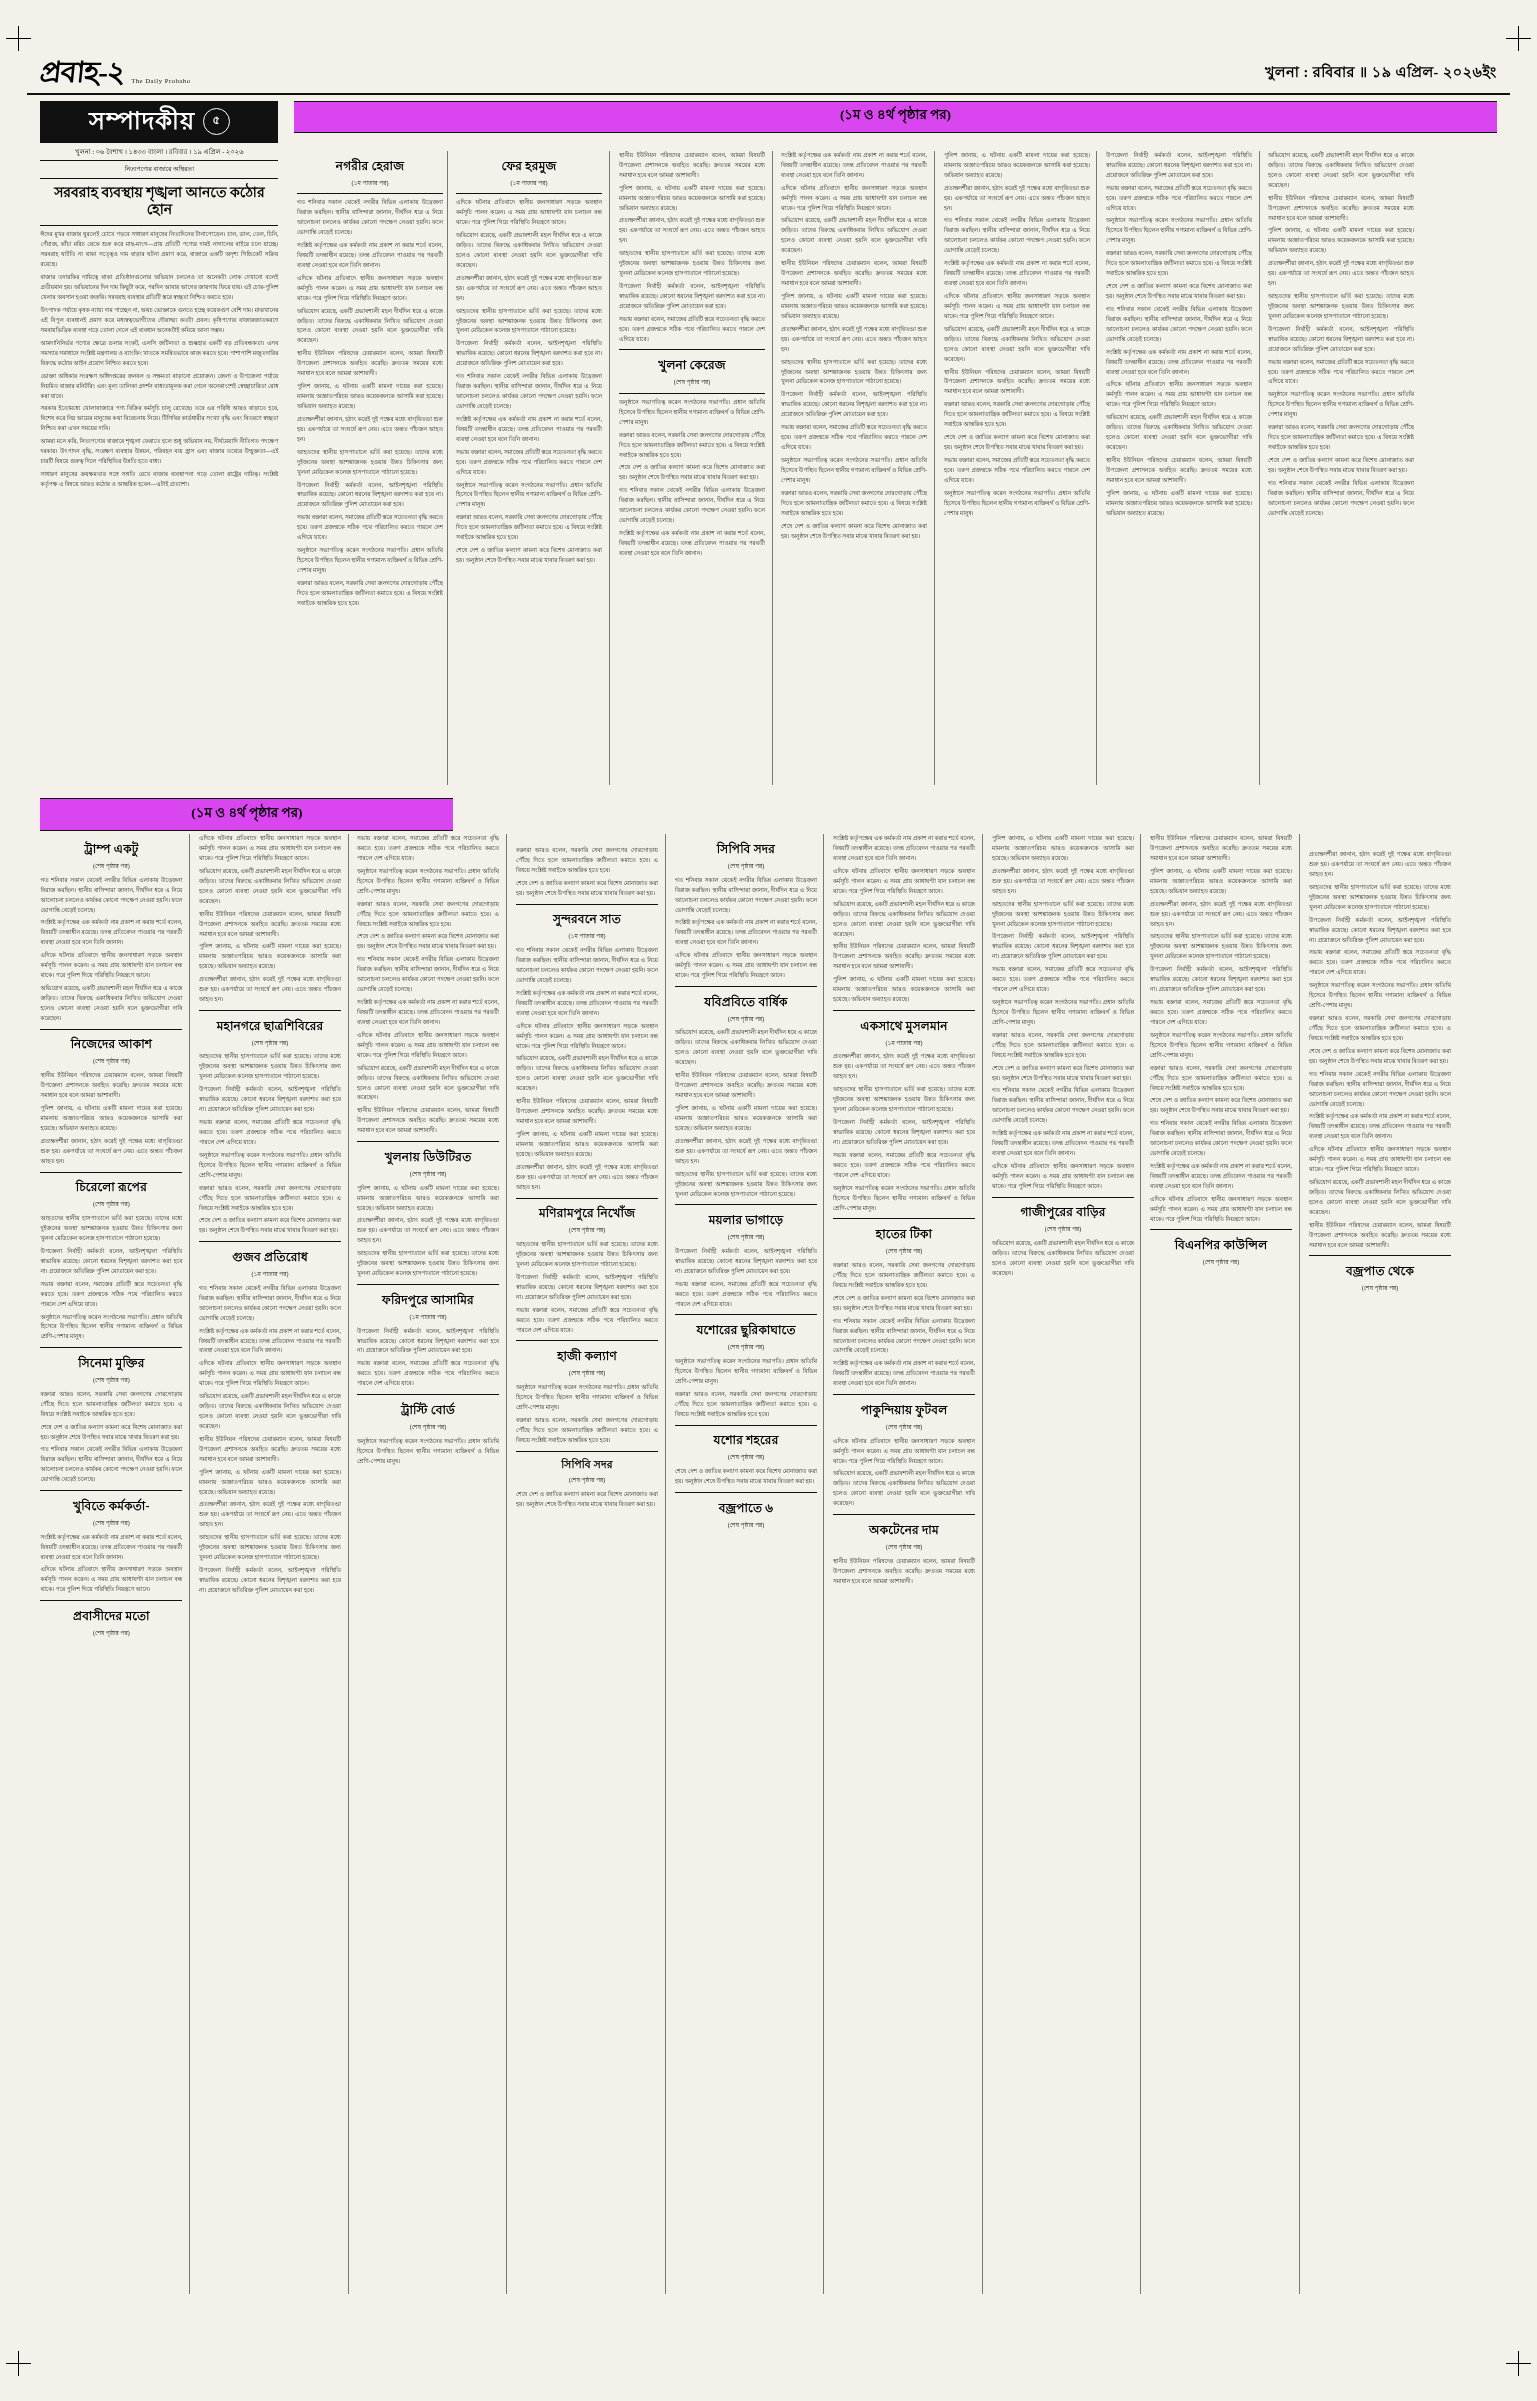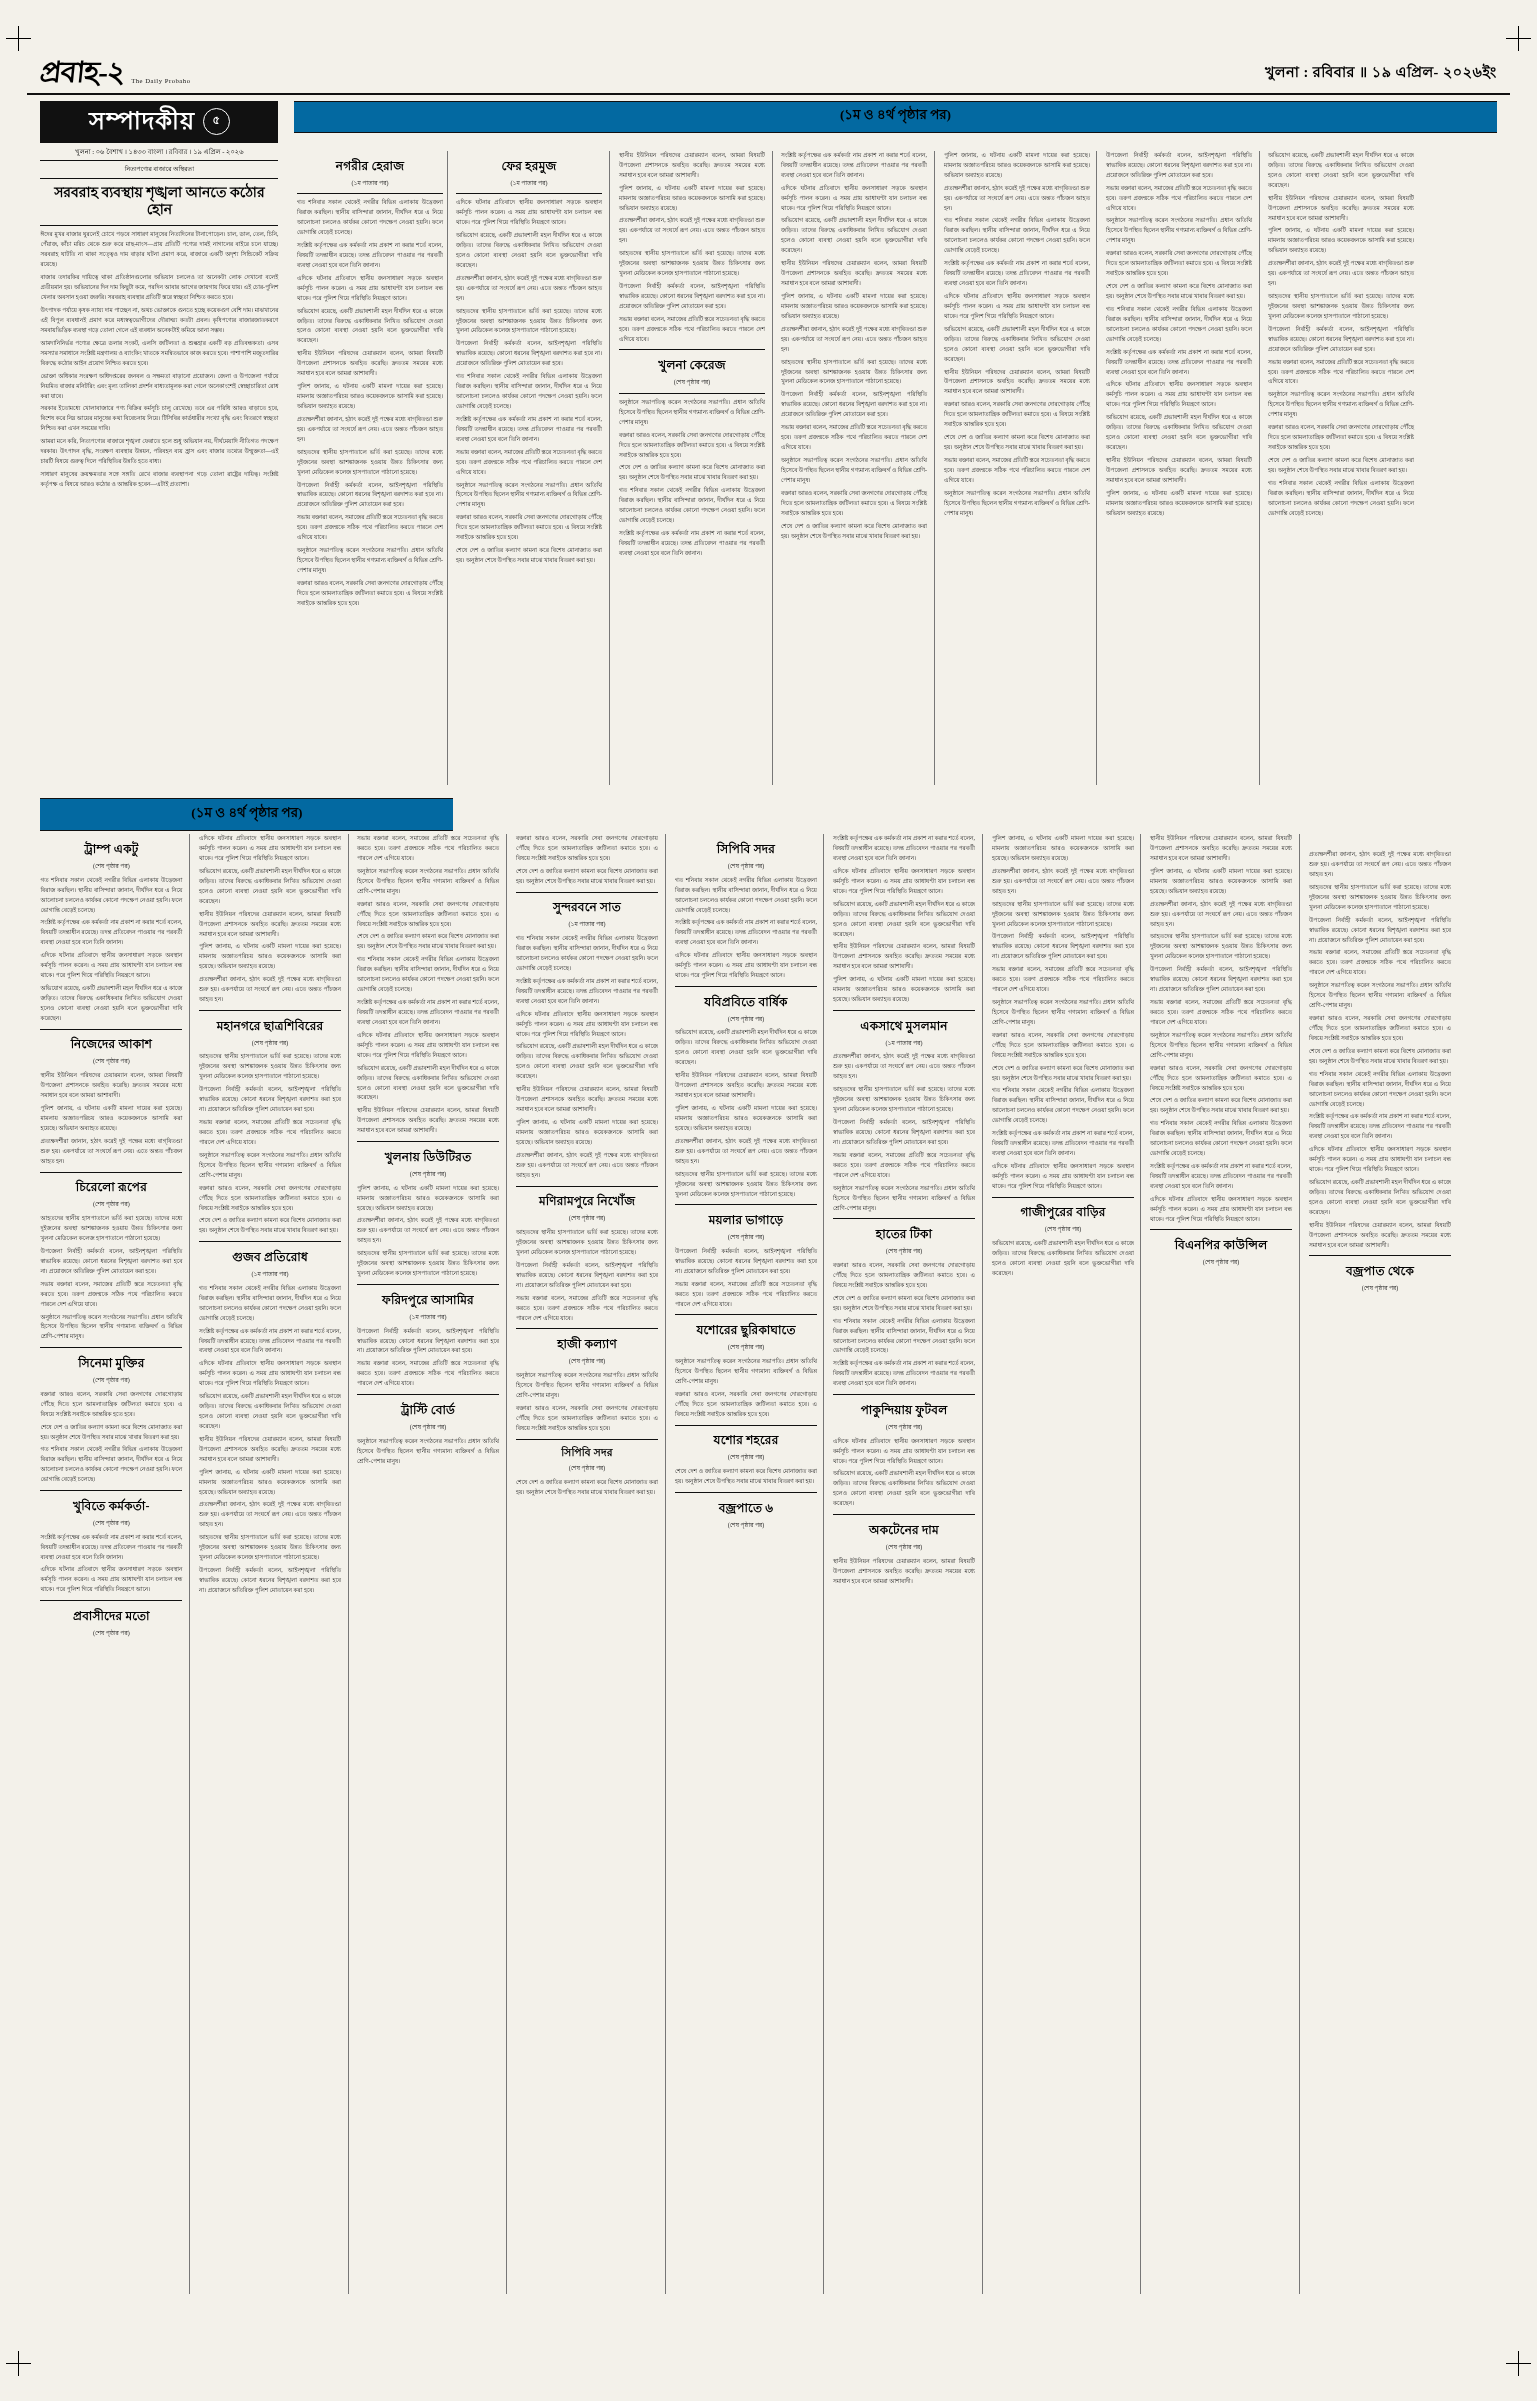--- a/index.html
+++ b/index.html
@@ -79,21 +79,21 @@
   .edit-title{
     text-align:center;font-weight:bold;font-size:14px;
     border-top:1px solid #111;border-bottom:1.9px solid #111;
     padding:4.8px 1.9px 5.8px 1.9px;margin-bottom:4.8px;line-height:1.25;
   }
 
   
   .contbar{
     border-top:1.9px solid #111;border-bottom:1.9px solid #111;
     text-align:center;font-weight:bold;font-size:13.4px;
-    padding:3.8px 0 4.8px 0;background:#0369a1;
+    padding:3.8px 0 4.8px 0;background:#d946ef;
   }
 
   
   .vline{position:absolute;width:1px;background:#777;}
 
   .col{position:absolute;box-sizing:border-box;}
 </style>
 </head>
 <body>
 
@@ -392,21 +392,21 @@
         </div>
         <div class="rule"></div>
         <div class="hd">ট্রাস্টি বোর্ড</div>
         <div class="sub">(শেষ পৃষ্ঠার পর)</div>
         <div class="bn">
           <p>অনুষ্ঠানে সভাপতিত্ব করেন সংগঠনের সভাপতি। প্রধান অতিথি হিসেবে উপস্থিত ছিলেন স্থানীয় গণ্যমান্য ব্যক্তিবর্গ ও বিভিন্ন শ্রেণি-পেশার মানুষ।</p>
         </div>
       </div>
       <div class="vline" style="left:479px;top:0;height:1460px;"></div>
 
-      <div class="col" style="left:489px;top:0;width:142px;">
+      <div class="col" style="left:489px;top:12px;width:142px;">
         <div class="bn">
           <p>বক্তারা আরও বলেন, সরকারি সেবা জনগণের দোরগোড়ায় পৌঁছে দিতে হলে আমলাতান্ত্রিক জটিলতা কমাতে হবে। এ বিষয়ে সংশ্লিষ্ট সবাইকে আন্তরিক হতে হবে।</p>
           <p>শেষে দেশ ও জাতির কল্যাণ কামনা করে বিশেষ মোনাজাত করা হয়। অনুষ্ঠান শেষে উপস্থিত সবার মাঝে খাবার বিতরণ করা হয়।</p>
         </div>
         <div class="rule"></div>
         <div class="hd">সুন্দরবনে সাত</div>
         <div class="sub">(১ম পাতার পর)</div>
         <div class="bn">
           <p>গত শনিবার সকাল থেকেই নগরীর বিভিন্ন এলাকায় উত্তেজনা বিরাজ করছিল। স্থানীয় বাসিন্দারা জানান, দীর্ঘদিন ধরে এ নিয়ে আলোচনা চললেও কার্যকর কোনো পদক্ষেপ নেওয়া হয়নি। ফলে ভোগান্তি বেড়েই চলেছে।</p>
           <p>সংশ্লিষ্ট কর্তৃপক্ষের এক কর্মকর্তা নাম প্রকাশ না করার শর্তে বলেন, বিষয়টি তদন্তাধীন রয়েছে। তদন্ত প্রতিবেদন পাওয়ার পর পরবর্তী ব্যবস্থা নেওয়া হবে বলে তিনি জানান।</p>

